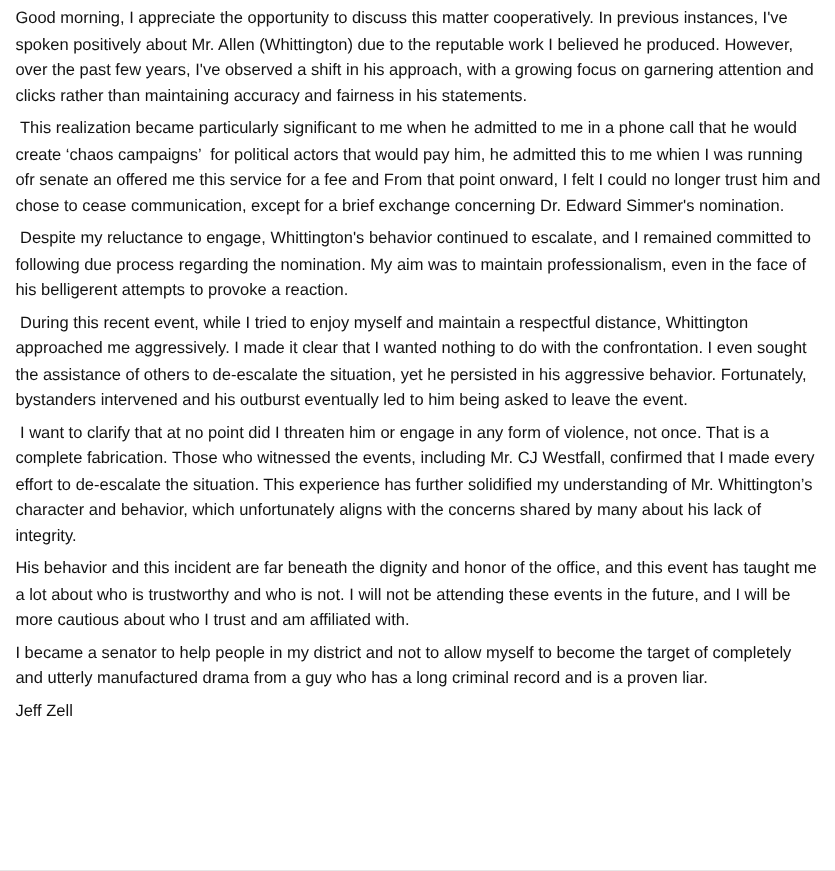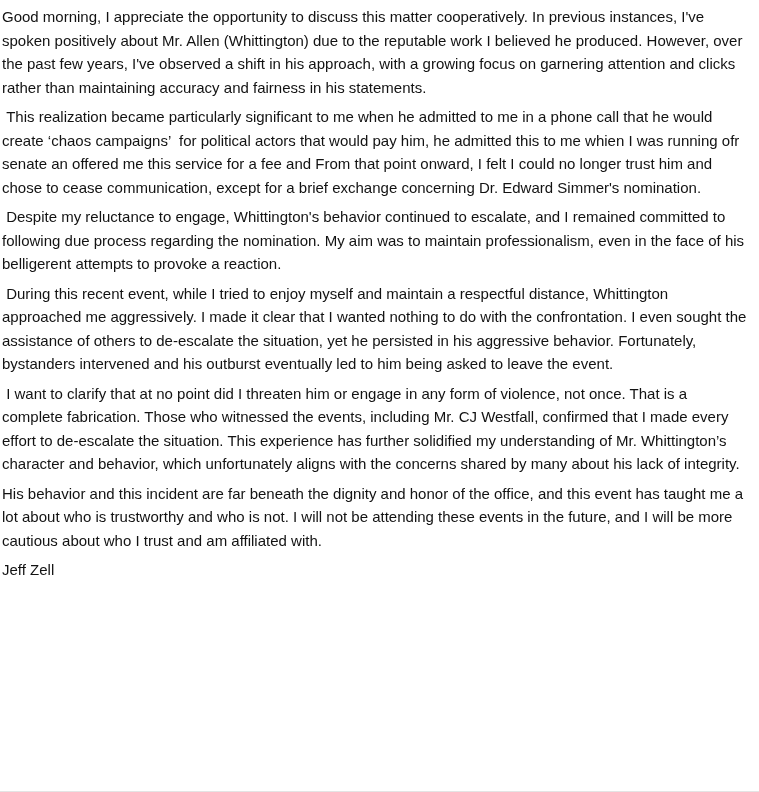--- a/index.html
+++ b/index.html
@@ -9,21 +9,21 @@
   }
   body {
     width: 759px;
     height: 792px;
     overflow: hidden;
   }
   .document {
     box-sizing: border-box;
     width: 759px;
     height: 792px;
-    padding: 5px 12px 0 2px;
+    padding: 5px 12px 0 14px;
     background: #ffffff;
     border-bottom: 1px solid #e4e4e4;
   }
   .document p {
     margin: 0 0 6px 0;
     font-family: "Liberation Sans", sans-serif;
     font-size: 15px;
     line-height: 23.5px;
     color: #121212;
     white-space: pre-wrap;
@@ -36,14 +36,15 @@
 </head>
 <body>
 
 <div class="document">
   <p>Good morning, I appreciate the opportunity to discuss this matter cooperatively. In previous instances, I've spoken positively about Mr. Allen (Whittington) due to the reputable work I believed he produced. However, over the past few years, I've observed a shift in his approach, with a growing focus on garnering attention and clicks rather than maintaining accuracy and fairness in his statements.</p>
   <p> This realization became particularly significant to me when he admitted to me in a phone call that he would create ‘chaos campaigns’  for political actors that would pay him, he admitted this to me whien I was running ofr senate an offered me this service for a fee and From that point onward, I felt I could no longer trust him and chose to cease communication, except for a brief exchange concerning Dr. Edward Simmer's nomination.</p>
   <p> Despite my reluctance to engage, Whittington's behavior continued to escalate, and I remained committed to following due process regarding the nomination. My aim was to maintain professionalism, even in the face of his belligerent attempts to provoke a reaction.</p>
   <p> During this recent event, while I tried to enjoy myself and maintain a respectful distance, Whittington approached me aggressively. I made it clear that I wanted nothing to do with the confrontation. I even sought the assistance of others to de-escalate the situation, yet he persisted in his aggressive behavior. Fortunately, bystanders intervened and his outburst eventually led to him being asked to leave the event.</p>
   <p> I want to clarify that at no point did I threaten him or engage in any form of violence, not once. That is a complete fabrication. Those who witnessed the events, including Mr. CJ Westfall, confirmed that I made every effort to de-escalate the situation. This experience has further solidified my understanding of Mr. Whittington’s character and behavior, which unfortunately aligns with the concerns shared by many about his lack of integrity.</p>
   <p>His behavior and this incident are far beneath the dignity and honor of the office, and this event has taught me a lot about who is trustworthy and who is not. I will not be attending these events in the future, and I will be more cautious about who I trust and am affiliated with.</p>
+  <p>I became a senator to help people in my district and not to allow myself to become the target of completely and utterly manufactured drama from a guy who has a long criminal record and is a proven liar.</p>
   <p class="signature">Jeff Zell</p>
 </div>
 
 </body></html>

